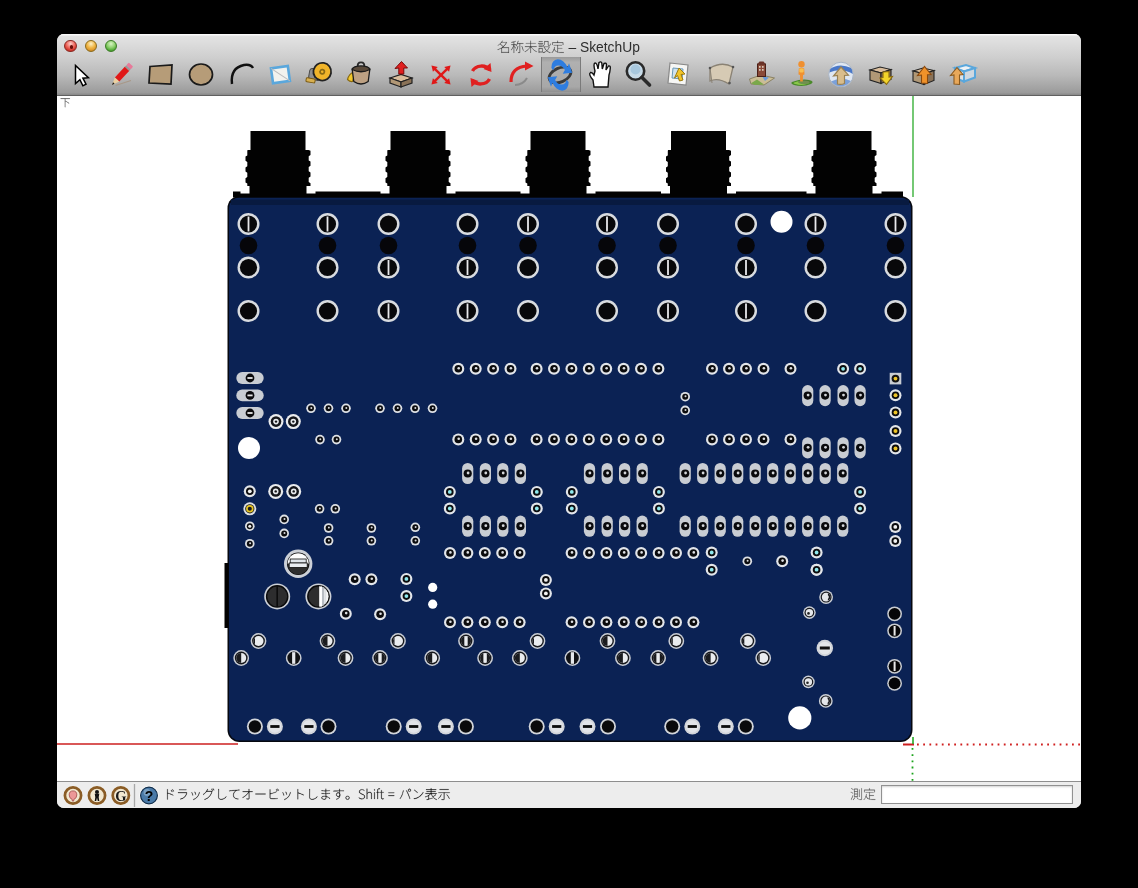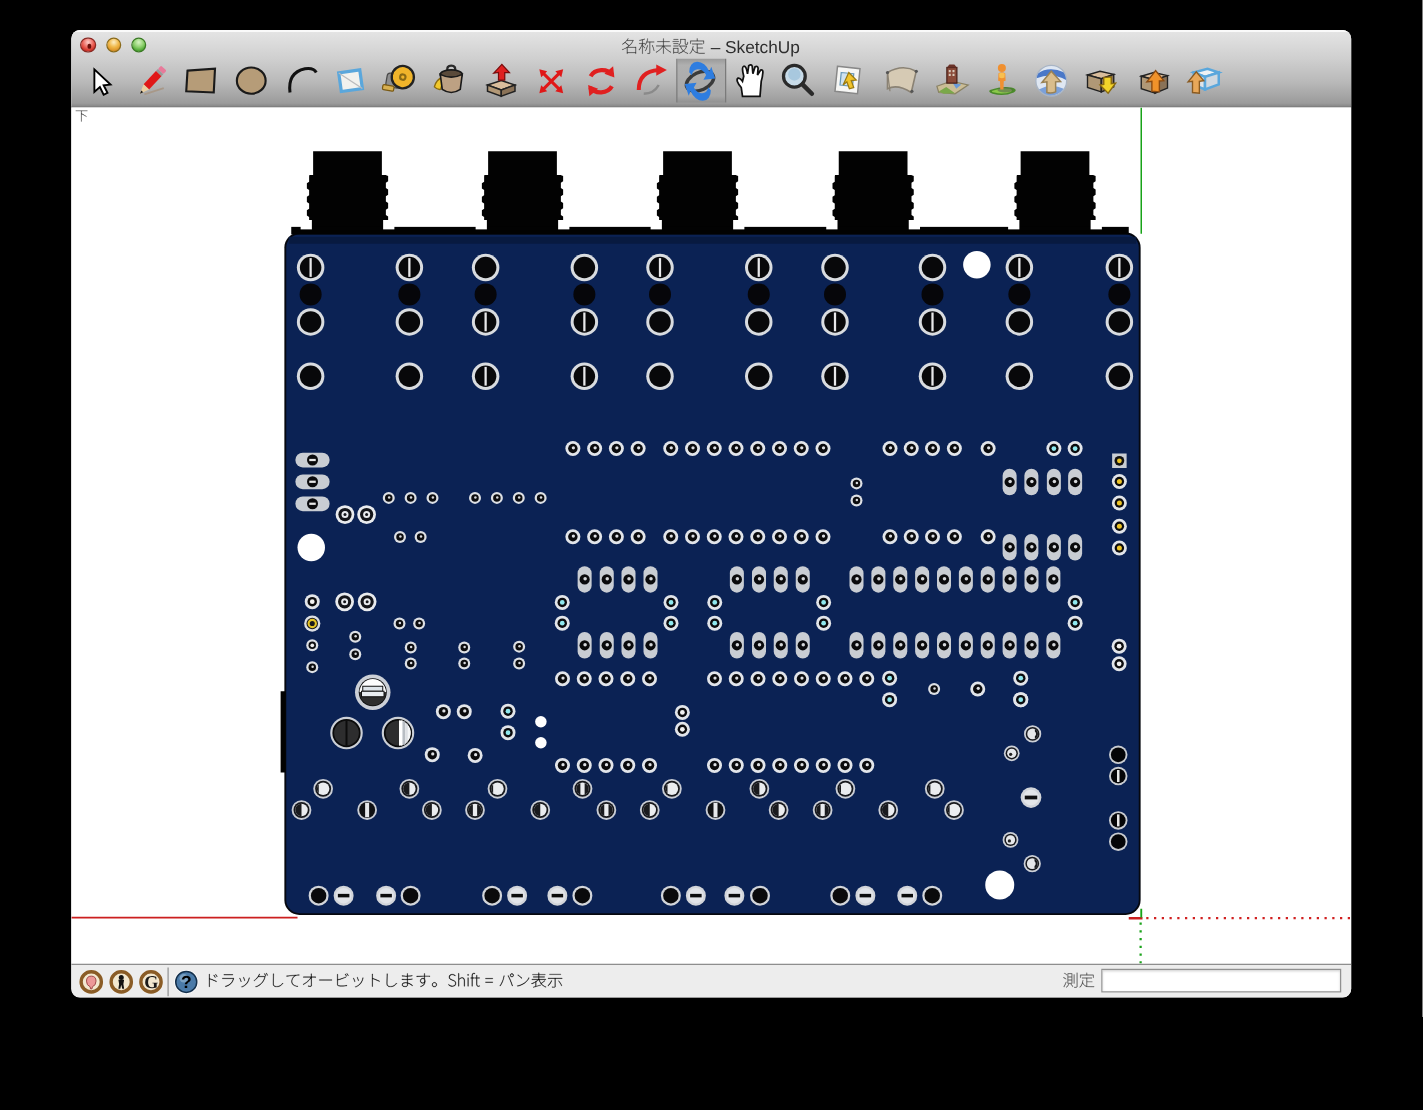--- a/index.html
+++ b/index.html
@@ -1,15 +1,15 @@
 <!DOCTYPE html>
 <html><head><meta charset="utf-8"><style>
 *{margin:0;padding:0;box-sizing:border-box}
 body{width:1138px;height:888px;background:#000;font-family:"Liberation Sans",sans-serif;overflow:hidden;position:relative}
-#win{position:absolute;left:57px;top:24px;width:1024px;height:774px;border-radius:7px;overflow:hidden;background:#fff}
+#win{position:absolute;left:57px;top:34px;width:1024px;height:774px;border-radius:7px;overflow:hidden;background:#fff}
 #chrome{position:absolute;left:0;top:0;width:100%;height:62px;box-shadow:inset 0 1.5px 0 #fafafa;background:linear-gradient(#e5e5e5,#cfcfcf 38%,#b9b9b9 68%,#9b9b9b 96%,#888);border-bottom:1px solid #606060}
 .tl{position:absolute;top:5.8px;width:12.4px;height:12.4px;border-radius:50%}
 #tlr{left:7.4px;background:radial-gradient(circle at 50% 28%,#fcd0cc,#ee6a60 45%,#d63a30 70%,#9a221c);border:0.5px solid #8a2a24}
 #tlr::after{content:"";position:absolute;left:4.2px;top:4.2px;width:3.6px;height:3.6px;border-radius:50%;background:#6a0f0a}
 #tly{left:27.6px;background:radial-gradient(circle at 50% 28%,#fdf0c8,#f0b848 45%,#e09a2e 70%,#a06a14);border:0.5px solid #8a6a1a}
 #tlg{left:47.5px;background:radial-gradient(circle at 50% 28%,#d8f4c4,#8ed06e 45%,#5ab03e 70%,#2e7a1e);border:0.5px solid #3a7a24}
 #title{position:absolute;top:5px;left:440px}
 #title svg{display:inline-block}
 .ti{position:absolute;top:24px}
 #orbitsel{position:absolute;left:484px;top:23px;width:40px;height:35px;background:linear-gradient(#9a9a9a,#b0b0b0 15%,#a8a8a8 85%,#909090);border-left:1px solid #7a7a7a;border-right:1px solid #7a7a7a}

